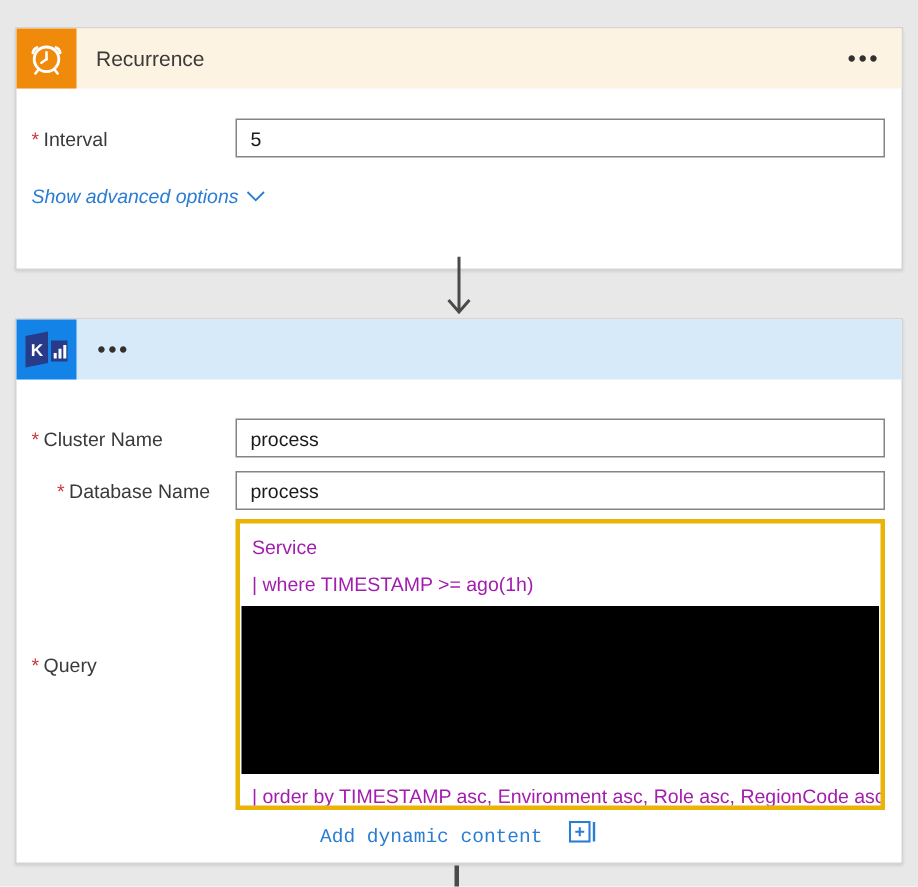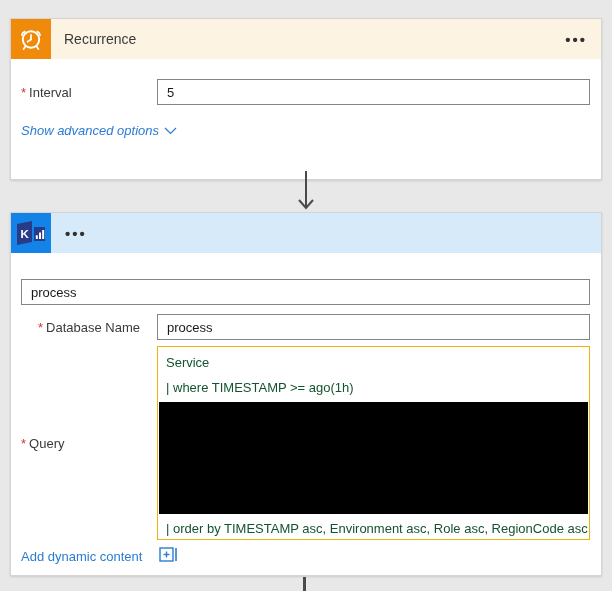--- a/index.html
+++ b/index.html
@@ -49,28 +49,28 @@
     font-size:13px; color:#1b1a19; padding:0 9px;
     display:flex; align-items:center;
   }
   .select { justify-content:space-between; cursor:pointer; }
 
   .adv-link { margin-top:11px; font-size:13px; color:#2b7cd3; cursor:pointer;
     display:inline-flex; align-items:center; gap:5px;font-style:italic; }
 
   .query-row { display:flex; align-items:center; margin-bottom:0 !important; }
   .query-box {
-    flex:1; border:1px solid #eab308; background:#fff; height:194px;
-    font-size:13px; color:#14532d; padding:3px 8px 0 8px; overflow:hidden;
+    flex:1; border:3px solid #eab308; background:#fff; height:194px;
+    font-size:13px; color:#a21caf; padding:3px 8px 0 8px; overflow:hidden;
   }
   .query-line { line-height:25px; white-space:nowrap; }
   .redacted-block { height:112px; background:#000; margin:2px -7px; }
 
-  .dyn-row { display:flex; justify-content:flex-start; align-items:center;
-    gap:17px; margin-top:7px; cursor:pointer; }
+  .dyn-row { display:flex; justify-content:center; align-items:center;
+    gap:17px; margin-top:7px; cursor:pointer;font-family:Liberation Mono, monospace; }
   .dyn-label { font-size:13px; color:#2b7cd3; }
 
   .connector-arrow { position:absolute; left:296px; top:171px; }
   .connector-stub  { position:absolute; left:303px; top:577px;
     width:3px; height:14px; background:#4a4a4a; }
 </style>
 </head>
 <body>
 
 <div class="card" id="card-recurrence">
@@ -123,20 +123,23 @@
         <rect x="19" y="8" width="11" height="14" fill="#273b89"></rect>
         <rect x="20.8" y="16.3" width="2" height="3.7" fill="#fff"></rect>
         <rect x="24" y="13.5" width="2" height="6.5" fill="#fff"></rect>
         <rect x="27.2" y="11" width="2" height="9" fill="#fff"></rect>
       </svg>
     </div>
     <div class="menu-dots">•••</div>
   </div>
   <div class="card-body">
     <div class="field-row">
+      <div class="field-label">
+        <span class="req">*</span><span>Cluster Name</span>
+      </div>
       <div class="select" style="cursor:text;">
         <span>process</span>
       </div>
     </div>
     <div class="field-row" style="margin-bottom:6px;text-align:center;">
       <div class="field-label">
         <span class="req">*</span><span>Database Name</span>
       </div>
       <div class="select" style="cursor:text;">
         <span>process</span>

